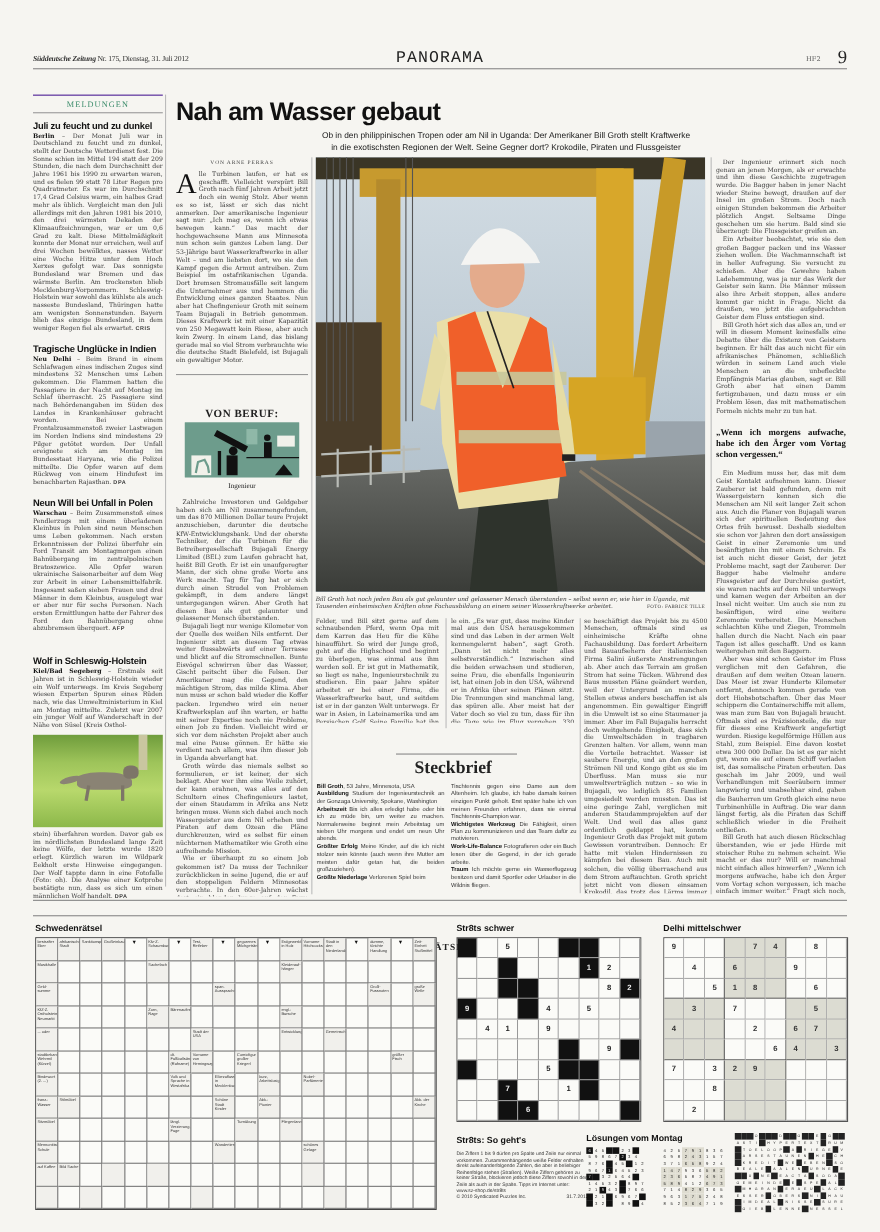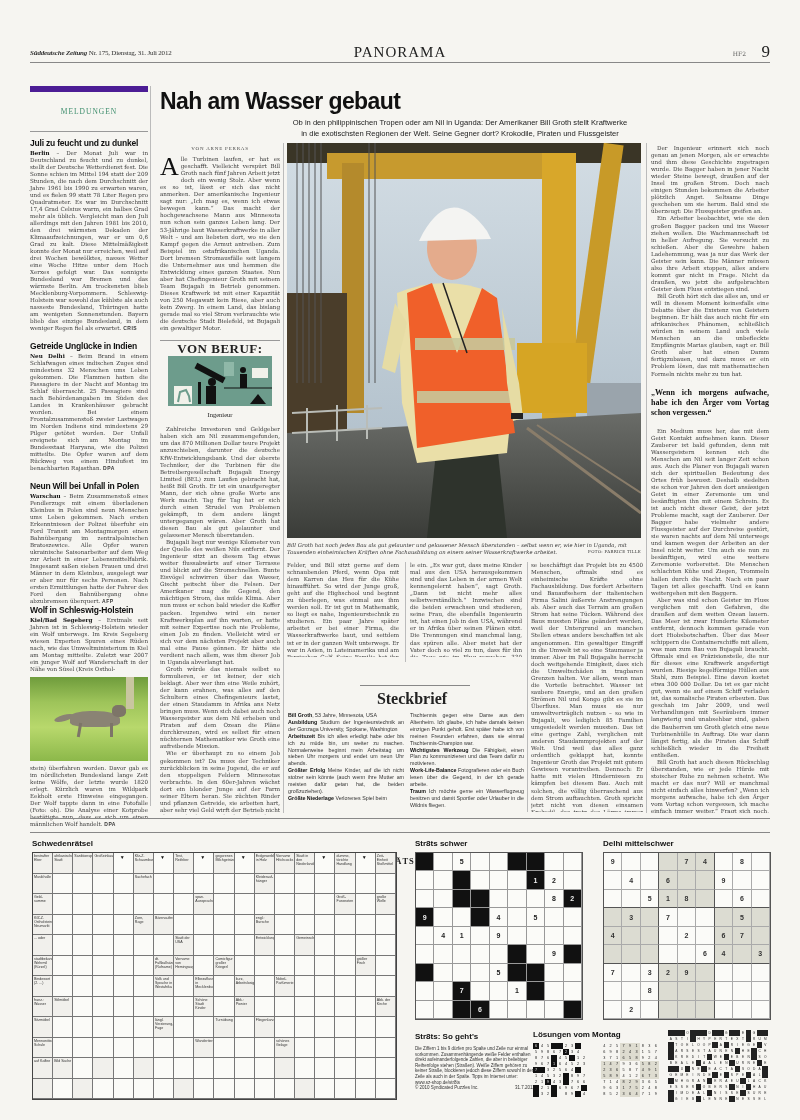--- a/index.html
+++ b/index.html
@@ -4,27 +4,27 @@
 <style>
   * { box-sizing: border-box; margin: 0; padding: 0; }
   html, body { width: 800px; height: 1120px; background: #f4f3ef; overflow: hidden; }
   body { font-family: "DejaVu Serif", serif; color: #2a2a2a; position: relative; }
   .page { position: absolute; left: 0; top: 0; width: 800px; height: 1120px; background: #f6f5f1; }
 
   
   .masthead { position: absolute; left: 30px; top: 46px; width: 740px; height: 17px; border-bottom: 1px solid #888; }
   .mh-paper { position: absolute; left: 0; top: 3px; font-size: 7px; font-family: "Liberation Serif", serif; letter-spacing: -0.2px; color: #333; }
   .mh-paper b { font-family: Liberation Serif, serif; font-style: italic; font-weight: bold; }
-  .mh-section { position: absolute; left: 0; width: 740px; text-align: center; top: -2px; font-size: 15px; font-family: Liberation Serif, serif; letter-spacing: 1px; color: #222; }
+  .mh-section { position: absolute; left: 0; width: 740px; text-align: center; top: -2px; font-size: 15px; font-family: Liberation Mono, monospace; letter-spacing: 1px; color: #222; }
   .mh-edition { position: absolute; right: 24px; top: 4px; font-size: 6px; color: #555; }
   .mh-pagenum { position: absolute; right: 0; top: -4px; font-size: 17px; font-family: "Liberation Serif", serif; color: #222; }
 
   
   .left-col { position: absolute; left: 30px; top: 86px; width: 118px; }
-  .meld-head { border-top: 6px solid #4c1d95; border-bottom: 1px solid #999; text-align: center; font-size: 7.5px; letter-spacing: 1px; color: #3d8d6c; padding: 15px 0; font-family: "Liberation Serif", serif; }
+  .meld-head { border-top: 1px solid #4c1d95; border-bottom: 1px solid #999; text-align: center; font-size: 7.5px; letter-spacing: 1px; color: #3d8d6c; padding: 3px 0; font-family: "Liberation Serif", serif; }
   .col-rule { position: absolute; left: 150px; top: 86px; width: 1px; height: 720px; background: #bbb; }
   .news { margin-top: 6px; }
   .news h3 { font-family: "Liberation Sans", sans-serif; font-size: 8.5px; font-weight: bold; color: #111; margin-bottom: 2px; letter-spacing: -0.2px; }
   .news p { font-size: 5.6px; line-height: 7px; text-align: justify; color: #3a3a3a; }
   .news p b { color: #111; }
   .news .agency { font-family: "Liberation Sans", sans-serif; font-size: 5px; font-weight: bold; letter-spacing: 0.5px; }
   .wolf-photo { width: 118px; height: 84px; margin: 4px 0 4px; background: linear-gradient(180deg, #6f9c3c 0%, #9ec45a 30%, #b8d86c 60%, #8cb84a 100%); position: relative; overflow: hidden; }
   .wolf-photo .tree { position: absolute; right: 14px; top: 0; width: 8px; height: 32px; background: #c9c6a0; }
   .wolf-photo .wolf-body { position: absolute; left: 40px; top: 34px; width: 50px; height: 16px; background: #8a8374; border-radius: 40% 50% 30% 30%; }
   .wolf-photo .wolf-head { position: absolute; left: 82px; top: 28px; width: 14px; height: 12px; background: #7d7568; border-radius: 40%; }
@@ -36,21 +36,21 @@
   .headline { position: absolute; left: 160px; top: 88px; width: 600px; text-align: left; font-family: "Liberation Sans", sans-serif; font-size: 23px; font-weight: bold; color: #111; letter-spacing: -0.6px; }
   .subhead { position: absolute; left: 160px; top: 117px; width: 600px; text-align: center; font-family: "Liberation Sans", sans-serif; font-size: 7.6px; line-height: 11px; color: #222; }
 
   
   .art-col { position: absolute; font-size: 5.6px; line-height: 7.05px; text-align: justify; color: #3a3a3a; }
   .art-col p { text-indent: 6px; }
   .art-col p.noindent { text-indent: 0; }
   .byline { text-align: center; font-size: 5px; letter-spacing: 0.8px; color: #444; margin-bottom: 4px; font-family: "Liberation Serif", serif; }
   .dropcap { float: left; font-size: 26px; line-height: 22px; margin-right: 2px; font-family: "Liberation Serif", serif; color: #111; }
   .beruf-box { border-top: 1px solid #999; margin: 8px 0 4px; padding-top: 4px; }
-  .beruf-title { text-align: center; font-family: "Liberation Serif", serif; font-weight: bold; font-size: 13px; letter-spacing: 0.5px; color: #222; margin-bottom: 4px; }
+  .beruf-title { text-align: center; font-family: "Liberation Serif", serif; font-weight: bold; font-size: 10px; letter-spacing: 0.5px; color: #222; margin-bottom: 4px; margin-top: 28px; }
   .beruf-graphic { width: 104px; height: 50px; margin: 0 auto; background: #6d9c8c; position: relative; }
   .beruf-caption { text-align: center; font-size: 6.5px; margin: 5px 0 8px; color: #222; font-family: "Liberation Serif", serif; }
 
   
   .photo { position: absolute; left: 287px; top: 143px; width: 354px; height: 395px; overflow: hidden; background: #9aa7b0; }
   .caption { position: absolute; left: 287px; top: 542px; width: 354px; font-size: 5.3px; line-height: 6.6px; font-style: italic; color: #333; }
   .caption .credit { font-style: normal; font-size: 4px; letter-spacing: 0.3px; float: right; margin-top: 0px; }
 
   .col-divider { position: absolute; width: 1px; background: #bbb; }
 
@@ -114,28 +114,28 @@
   </div>
 
   <div class="left-col">
     <div class="meld-head">MELDUNGEN</div>
 
     <div class="news">
       <h3>Juli zu feucht und zu dunkel</h3>
       <p><b>Berlin</b> <span>– Der Monat Juli war in Deutschland zu feucht und zu dunkel, stellt der Deutsche Wetterdienst fest. Die Sonne schien im Mittel 194 statt der 209 Stunden, die nach dem Durchschnitt der Jahre 1961 bis 1990 zu erwarten waren, und es fielen 99 statt 78 Liter Regen pro Quadratmeter. Es war im Durchschnitt 17,4 Grad Celsius warm, ein halbes Grad mehr als üblich. Vergleicht man den Juli allerdings mit den Jahren 1981 bis 2010, den drei wärmsten Dekaden der Klimaaufzeichnungen, war er um 0,6 Grad zu kalt. Diese Mittelmäßigkeit konnte der Monat nur erreichen, weil auf drei Wochen bewölktes, nasses Wetter eine Woche Hitze unter dem Hoch Xerxes gefolgt war. Das sonnigste Bundesland war Bremen und das wärmste Berlin. Am trockensten blieb Mecklenburg-Vorpommern. Schleswig-Holstein war sowohl das kühlste als auch nasseste Bundesland, Thüringen hatte am wenigsten Sonnenstunden. Bayern blieb das einzige Bundesland, in dem weniger Regen fiel als erwartet.</span> <span class="agency">CRIS</span></p>
     </div>
     <div class="news" style="margin-top:9px">
-      <h3>Getreide Unglücke in Indien</h3>
+      <h3>Tragische Unglücke in Indien</h3>
       <p><b>Neu Delhi</b> <span>– Beim Brand in einem Schlafwagen eines indischen Zuges sind mindestens 32 Menschen ums Leben gekommen. Die Flammen hatten die Passagiere in der Nacht auf Montag im Schlaf überrascht. 25 Passagiere sind nach Behördenangaben im Süden des Landes in Krankenhäuser gebracht worden. Bei einem Frontalzusammenstoß zweier Lastwagen im Norden Indiens sind mindestens 29 Pilger getötet worden. Der Unfall ereignete sich am Montag im Bundesstaat Haryana, wie die Polizei mitteilte. Die Opfer waren auf dem Rückweg von einem Hindufest im benachbarten Rajasthan.</span> <span class="agency">DPA</span></p>
     </div>
     <div class="news" style="margin-top:9px">
       <h3>Neun Will bei Unfall in Polen</h3>
       <p><b>Warschau</b> <span>– Beim Zusammenstoß eines Pendlerzugs mit einem überladenen Kleinbus in Polen sind neun Menschen ums Leben gekommen. Nach ersten Erkenntnissen der Polizei überfuhr ein Ford Transit am Montagmorgen einen Bahnübergang im zentralpolnischen Bratoszewice. Alle Opfer waren ukrainische Saisonarbeiter auf dem Weg zur Arbeit in einer Lebensmittelfabrik. Insgesamt saßen sieben Frauen und drei Männer in dem Kleinbus, ausgelegt war er aber nur für sechs Personen. Nach ersten Ermittlungen hatte der Fahrer des Ford den Bahnübergang ohne abzubremsen überquert.</span> <span class="agency">AFP</span></p>
     </div>
-    <div class="news" style="margin-top:0">
+    <div class="news" style="margin-top:20px">
       <h3>Wolf in Schleswig-Holstein</h3>
       <p><b>Kiel/Bad Segeberg</b> <span>– Erstmals seit Jahren ist in Schleswig-Holstein wieder ein Wolf unterwegs. Im Kreis Segeberg wiesen Experten Spuren eines Rüden nach, wie das Umweltministerium in Kiel am Montag mitteilte. Zuletzt war 2007 ein junger Wolf auf Wanderschaft in der Nähe von Süsel (Kreis Osthol-</span></p>
       <div class="wolf-photo">
         <div class="tree"></div>
         <div class="wolf-tail"></div>
         <div class="wolf-body"></div>
         <div class="wolf-head"></div>
         <div class="wolf-leg1"></div>
         <div class="wolf-leg2"></div>
       </div>

